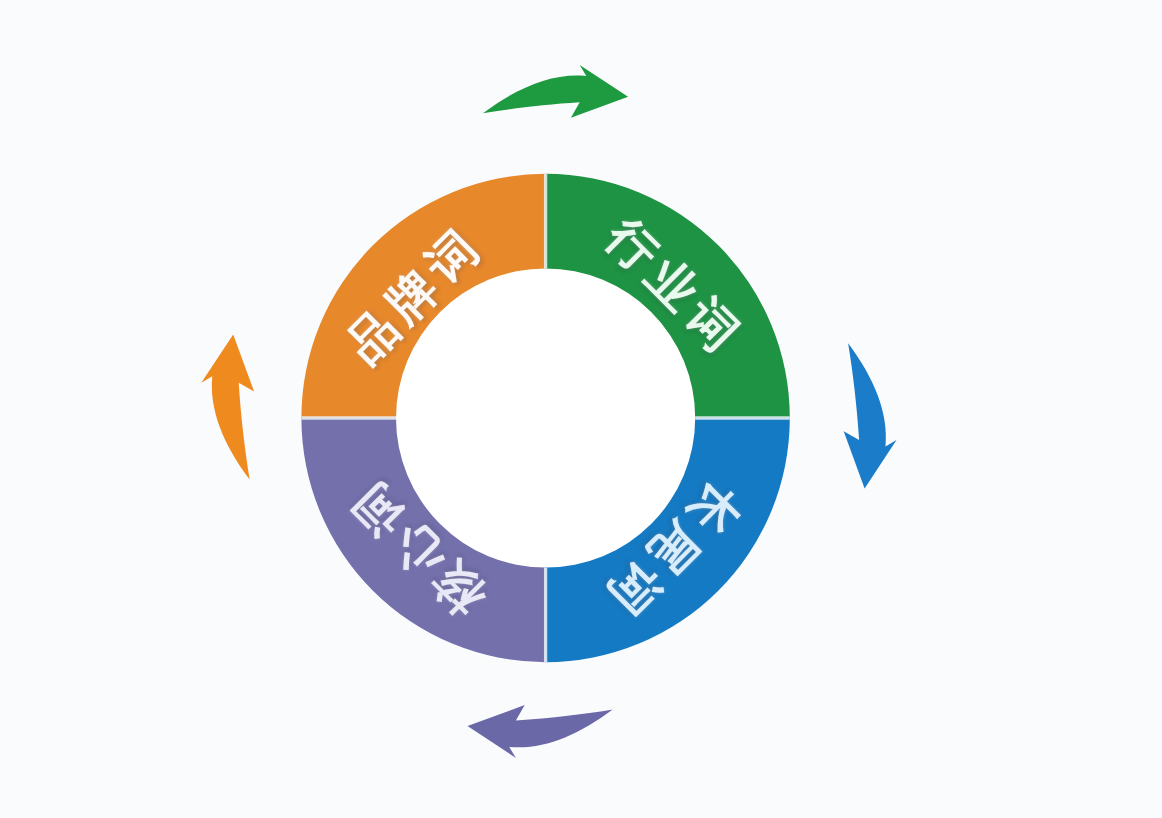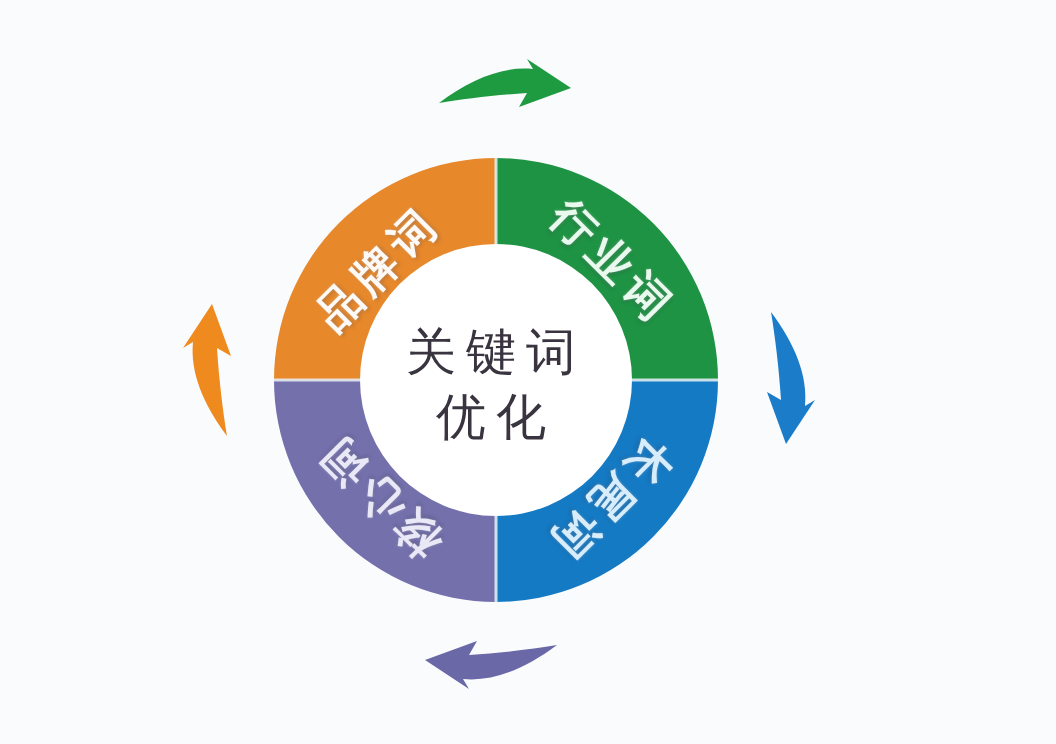--- a/index.html
+++ b/index.html
@@ -79,18 +79,14 @@
     <g transform="translate(207,371) rotate(270)">
       <use href="#swoosh" x="-67" y="-24" fill="#EE8A1E"></use>
     </g>
   </svg>
 
   <div class="seg-label lbl-brand">品牌词</div>
   <div class="seg-label lbl-industry">行业词</div>
   <div class="seg-label lbl-longtail">长尾词</div>
   <div class="seg-label lbl-core">核心词</div>
 
-  <div class="center-title">
-    <div>关键词</div>
-    <div>优化</div>
-  </div>
 
 </div>
 
 </body></html>

